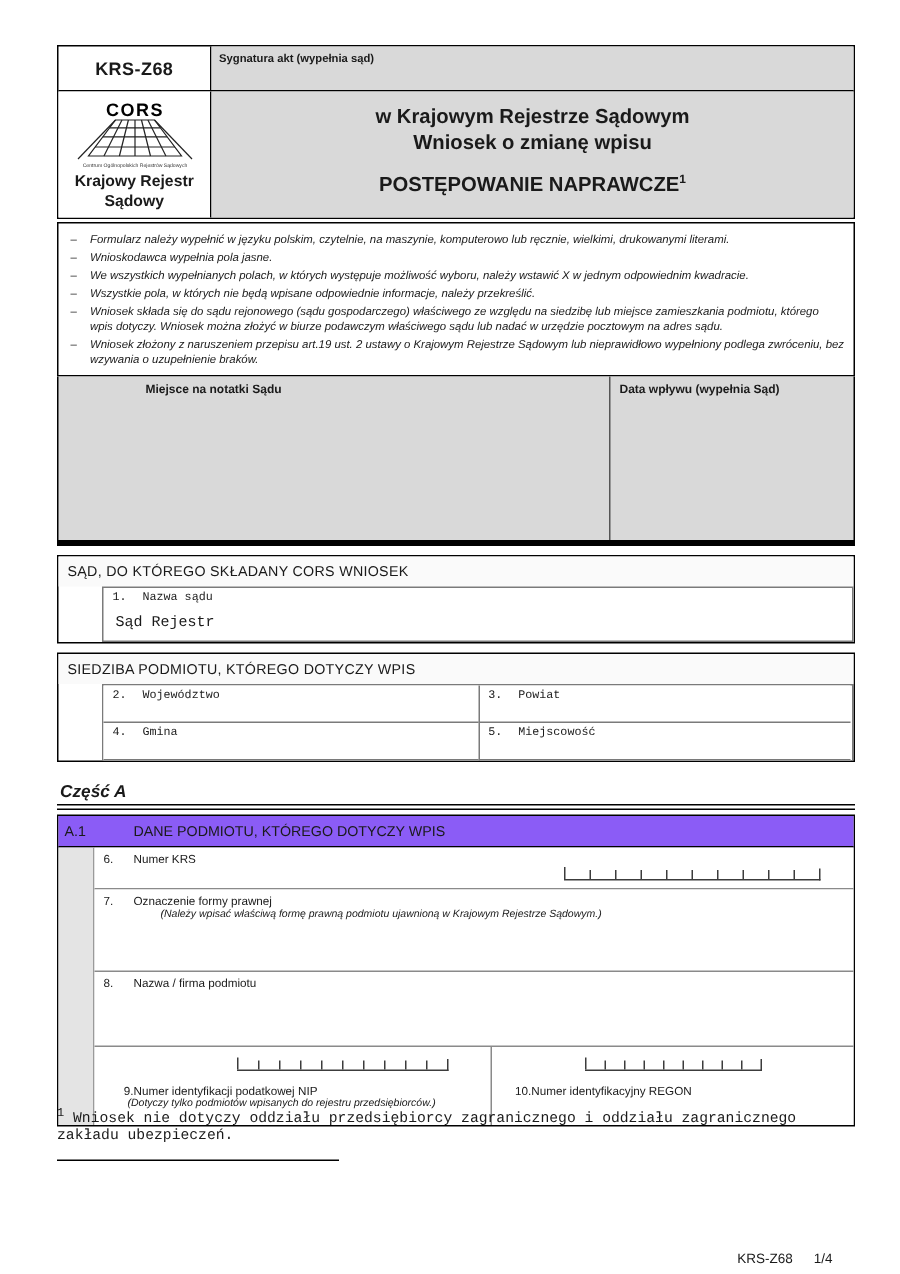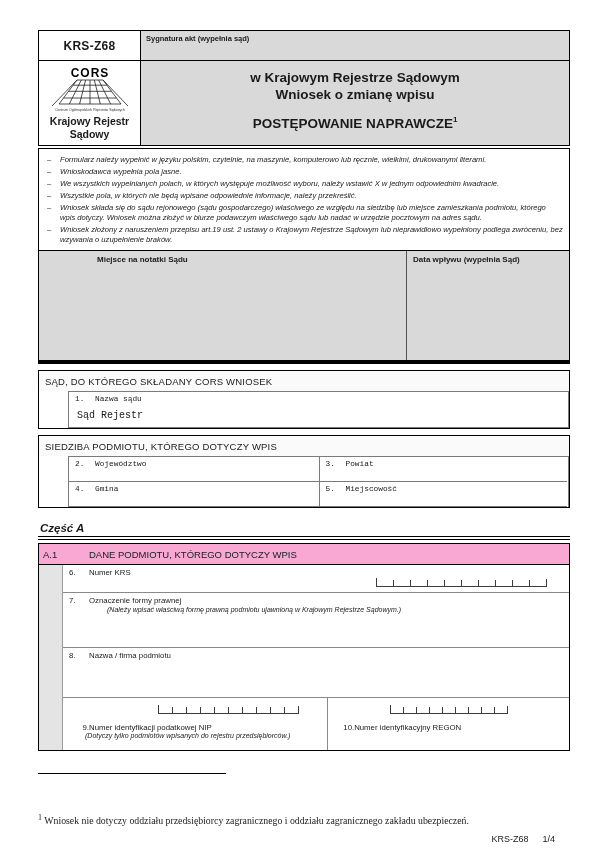--- a/index.html
+++ b/index.html
@@ -41,21 +41,21 @@
   .fvalue { font-size:10px; padding:7px 4px 6px 8px; }
   .grid2 { display:flex; flex-wrap:wrap; border:1px solid #7a7a7a; border-bottom:none; }
   .gcell { width:50%; height:25px; border-bottom:1px solid #7a7a7a; background:#fff; }
   .gcell.gr { border-left:1px solid #7a7a7a; width:calc(50% - 1px); }
 
   
   .part-head { margin-top:14px; font-size:11.5px; font-weight:bold; font-style:italic; border-bottom:4px double #000; padding:0 0 2px 2px; }
 
   
   .a1 { border:1px solid #000; margin-top:3px; }
-  .a1-head { display:flex; background:#f9a8d4; padding:5px 6px 4px 4px; font-size:9.5px; border-bottom:1px solid #000; }
+  .a1-head { display:flex; background:#8b5cf6; padding:5px 6px 4px 4px; font-size:9.5px; border-bottom:1px solid #000; }
   .a1-no { width:46px; flex:none; }
   .a1-body { display:flex; }
   .a1-gutter { width:24px; flex:none; background:#e4e4e4; border-right:1px solid #9a9a9a; }
   .a1-fields { flex:1; }
   .af { position:relative; background:#fff; border-bottom:1px solid #8a8a8a; }
   .af:last-child { border-bottom:none;text-align:right; }
   .af6 { height:28px; }
   .af7 { height:55px; }
   .af8 { height:50px; }
   .af-note { font-size:7px; font-style:italic; padding:1px 4px 0 44px; }
@@ -72,21 +72,21 @@
   .comb-nip { position:absolute; left:95px; top:8px; }
   .comb-nip i { width:14px; }
   .comb-regon { position:absolute; left:62px; top:8px; }
   .comb-regon i { width:13px; }
   .af9 .flabel { position:absolute; top:22px; left:0; }
   .af9 .af-note { position:absolute; top:33px; left:0; padding-left:22px; }
   .af10 .flabel { position:absolute; top:22px; left:0; }
 
   
   .footrule { position:absolute; left:38px; top:773px; width:188px; border-top:1px solid #000; }
-  .footnote { position:absolute; left:38px; top:813px; width:532px; font-family:Liberation Serif, serif; font-size:9.8px; }
+  .footnote { position:absolute; left:38px; top:738px; width:532px; font-family:Liberation Mono, monospace; font-size:9.8px; }
   .pagefoot { position:absolute; right:45px; top:806px; font-size:9px;margin-top:28px; }
   .pagefoot span { margin-left:14px; }
 
   
   .logo-svg text { font-family:"Liberation Sans",sans-serif; }
 </style>
 </head>
 <body>
 
 <div class="page">

